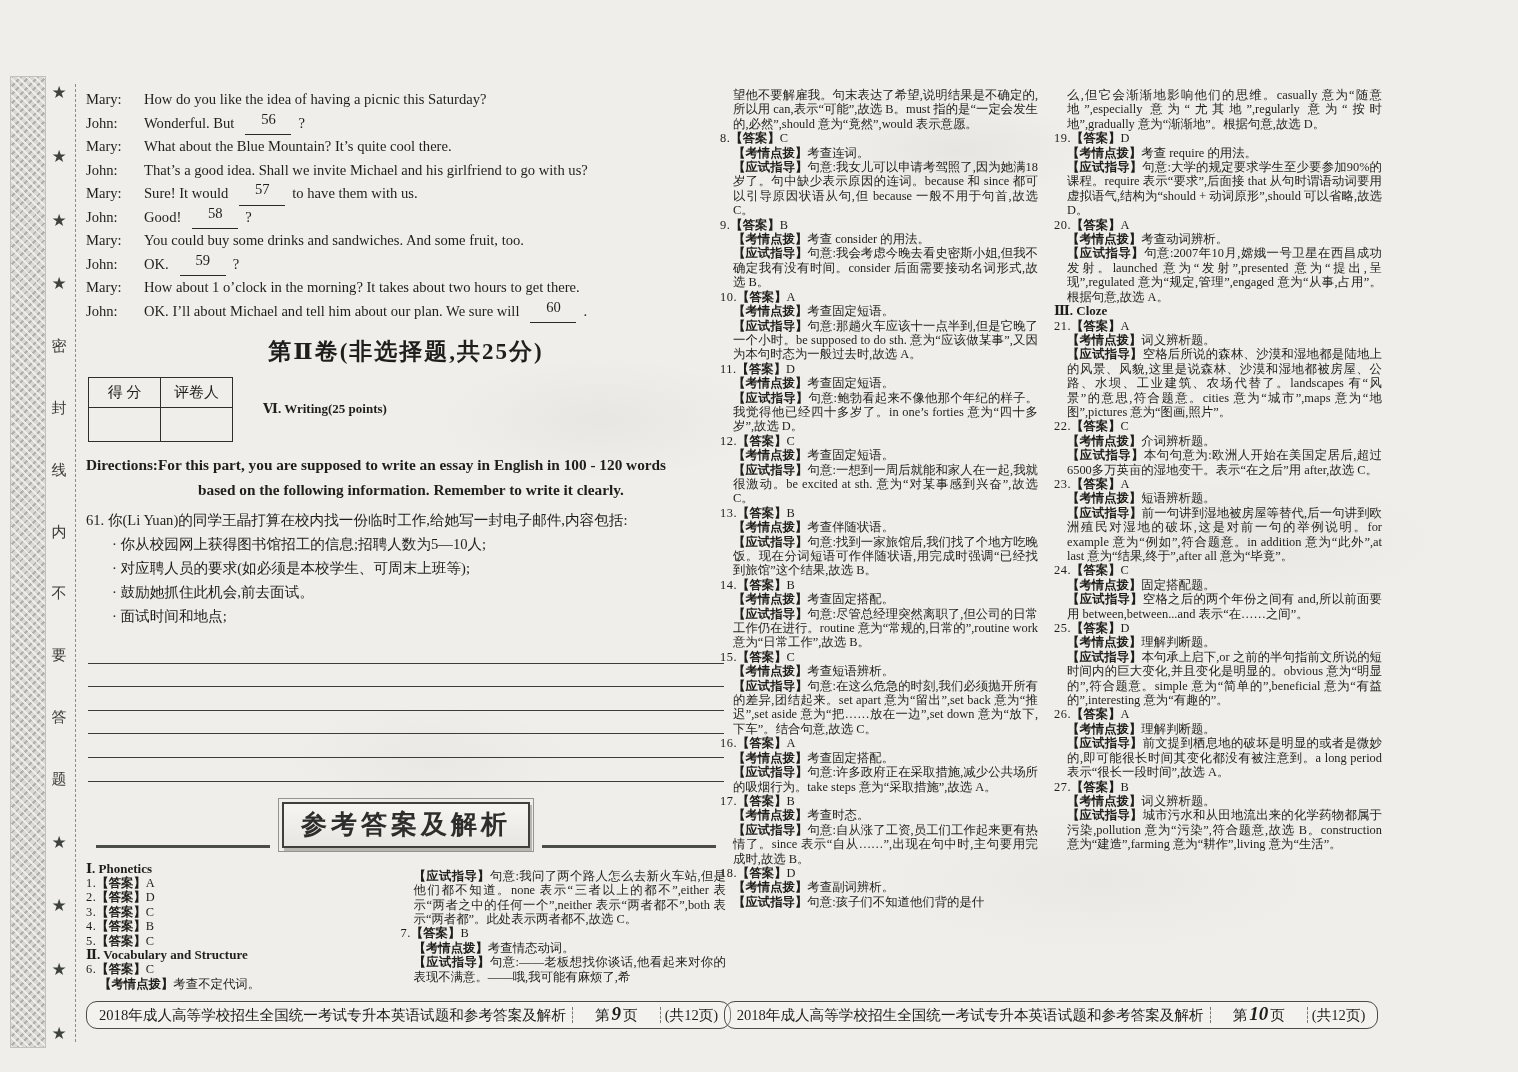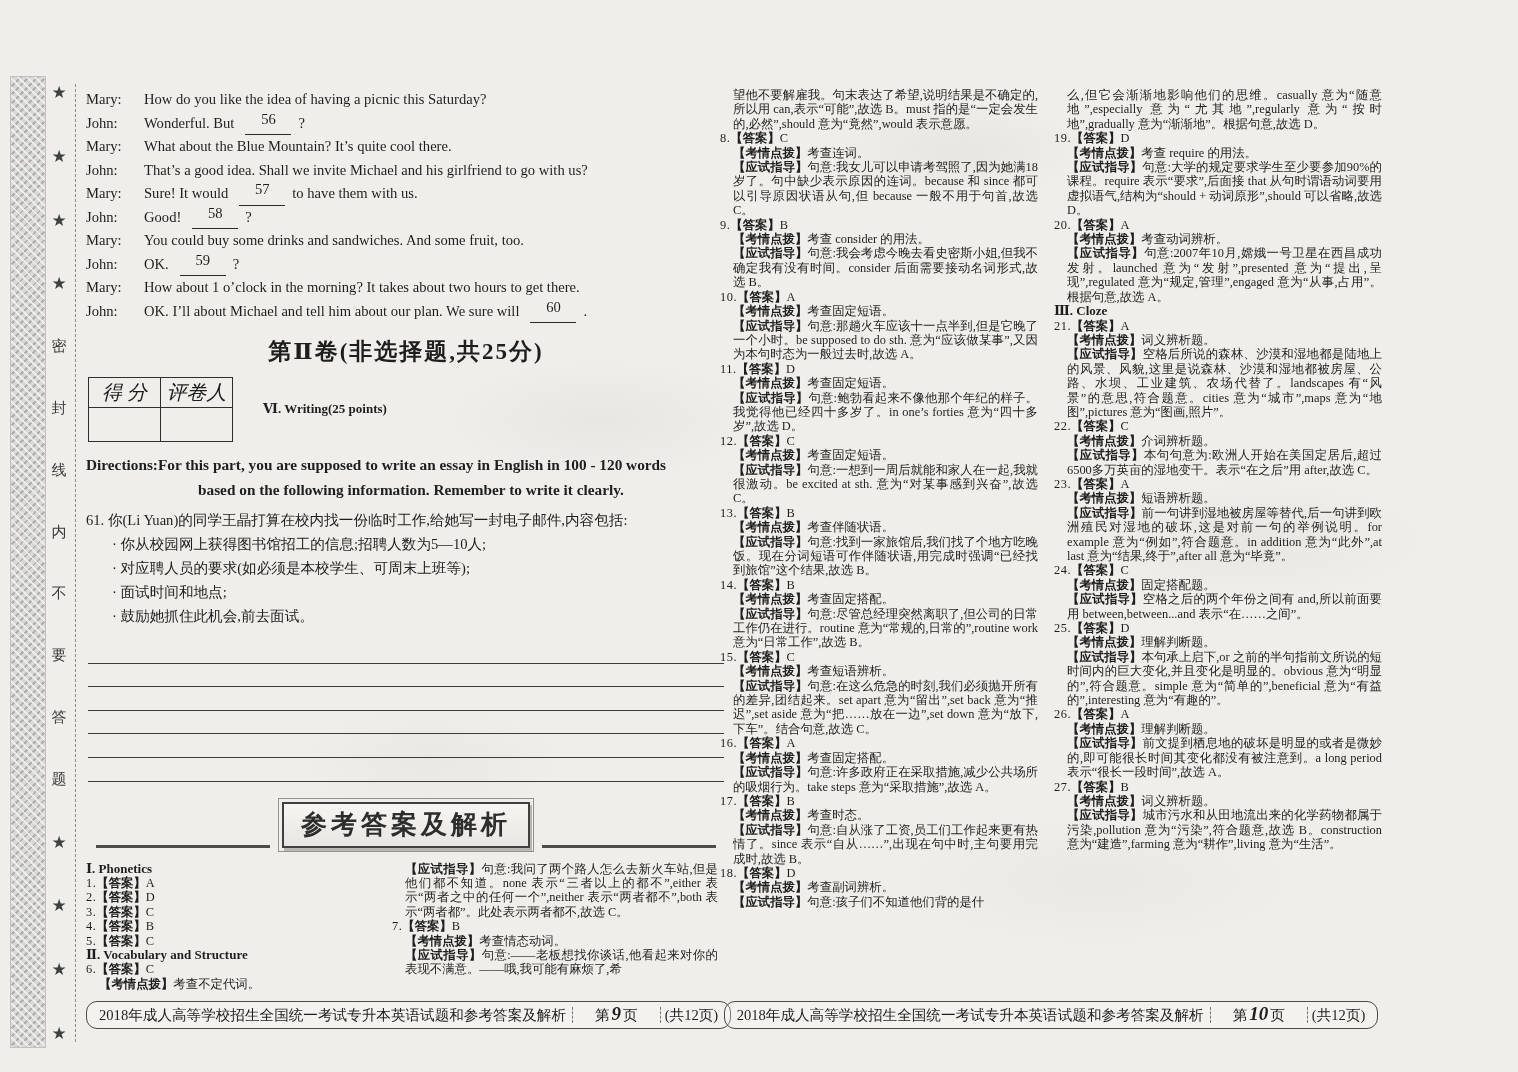--- a/index.html
+++ b/index.html
@@ -40,40 +40,40 @@
   .dlg .spk{width:58px;flex:none;}
   .dlg .blank{display:inline-block;min-width:46px;text-align:center;
     border-bottom:1.2px solid #2a2a28;margin:0 7px;line-height:15px;}
   .dlg .pre{margin-right:4px;}
   .dlg .post{margin-left:0;}
   
   .part-title{font-size:23px;font-weight:600;text-align:center;letter-spacing:2px;margin:13px 0 10px;}
   
   .score-row{display:flex;align-items:flex-start;gap:30px;margin:2px 0 6px 2px;}
   .score-table{border-collapse:collapse;}
-  .score-table td{border:1.6px solid #2e2e2c;width:69px;text-align:center;font-size:20px;font-style:italic;}
+  .score-table td{border:1.6px solid #2e2e2c;width:69px;text-align:center;font-size:15px;}
   .score-table tr.hdr td{height:27px;}
   .score-table tr.blank-row td{height:31px;}
   .writing-heading{font-weight:bold;font-size:13px;margin-top:24px;}
   
   .directions{font-size:15.3px;font-weight:bold;line-height:25px;margin-top:10px;}
   .directions .dir2{padding-left:112px;}
   .q61{font-size:14.6px;line-height:24px;margin-top:6px;}
   .bullet{font-size:14.6px;line-height:24px;padding-left:26px;}
   
   .writing-lines{margin:12px 2px 0 2px;}
   .wline{height:22.6px;border-bottom:1.15px solid #3c3c3a;}
   
   .banner-row{display:flex;align-items:flex-end;margin:20px 10px 10px 10px;}
   .banner-line{flex:1;height:3px;background:#4c4c49;}
   .banner-box{margin:0 12px;padding:3px 17px 4px;font-size:26px;font-weight:bold;letter-spacing:4px;
     color:#2d2d2b;border:2px solid #3f3f3d;outline:1px solid #94938f;outline-offset:3px;
     background:linear-gradient(#f6f5f2,#e7e6e2);box-shadow:2px 3px 0 #b7b6b1;}
   
-  .ans-cols{display:flex;gap:6px;margin-top:14px;}
+  .ans-cols{display:flex;gap:15px;margin-top:14px;align-items:center;}
   .ans-col{font-size:12.4px;line-height:14.4px;text-align:justify;}
   .lp-c1{width:300px;}
   .lp-c2{width:326px;}
   .rp-c1{width:318px;}
   .rp-c2{width:328px;}
   .rp-cols{display:flex;gap:16px;}
   .seg{margin-left:13px;}
   .seg.numbered{margin-left:0;}
   .seg.heading{margin-left:0;font-weight:bold;font-size:13px;}
   .seg .lbl{font-weight:bold;}
@@ -182,22 +182,22 @@
 
   <div class="directions">
     <div><span>Directions:</span><span>For this part, you are supposed to write an essay in English in 100 - 120 words</span></div>
     <div class="dir2">based on the following information. Remember to write it clearly.</div>
   </div>
 
   <div class="q61">61. 你(Li Yuan)的同学王晶打算在校内找一份临时工作,给她写一封电子邮件,内容包括:</div>
   <div id="bullets">
       <div class="bullet">· 你从校园网上获得图书馆招工的信息;招聘人数为5—10人;</div>
       <div class="bullet">· 对应聘人员的要求(如必须是本校学生、可周末上班等);</div>
+      <div class="bullet">· 鼓励她抓住此机会,前去面试。</div>
       <div class="bullet">· 面试时间和地点;</div>
-      <div class="bullet">· 鼓励她抓住此机会,前去面试。</div>
     </div>
 
   <div class="writing-lines" id="writingLines">
       <div class="wline"></div>
       <div class="wline"></div>
       <div class="wline"></div>
       <div class="wline"></div>
       <div class="wline"></div>
       <div class="wline"></div>
     </div>

